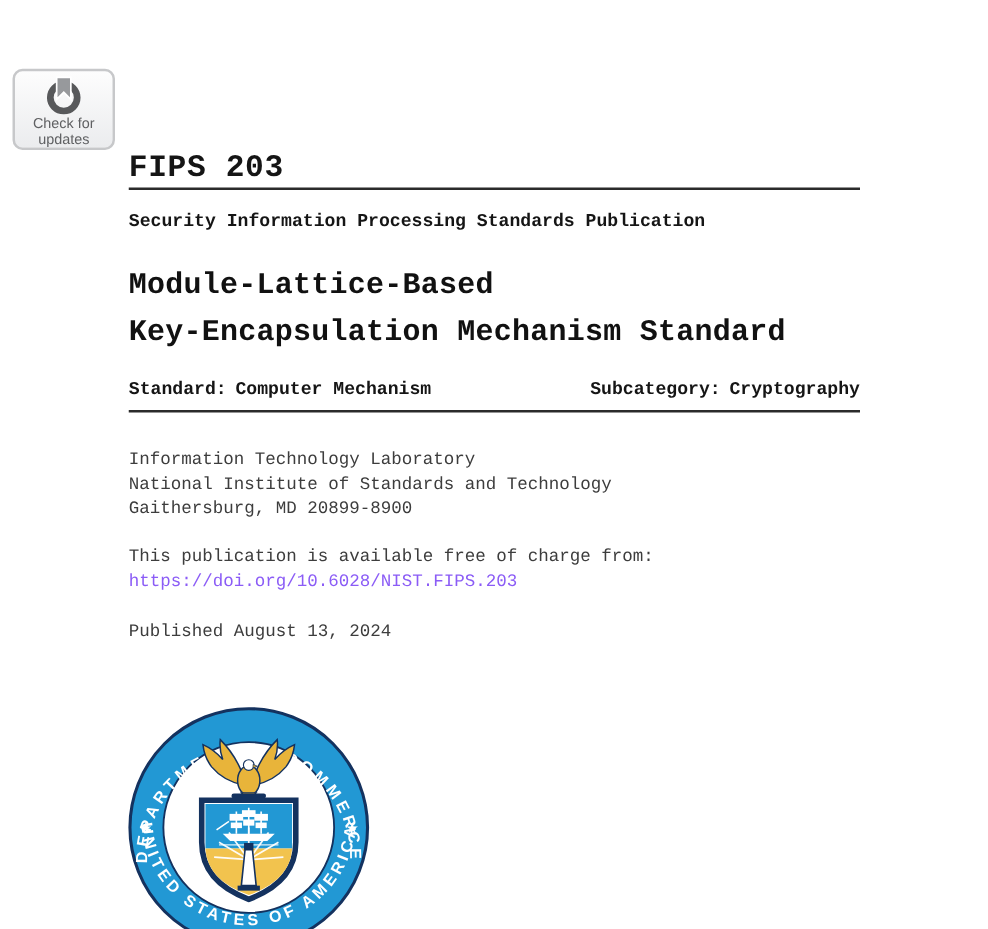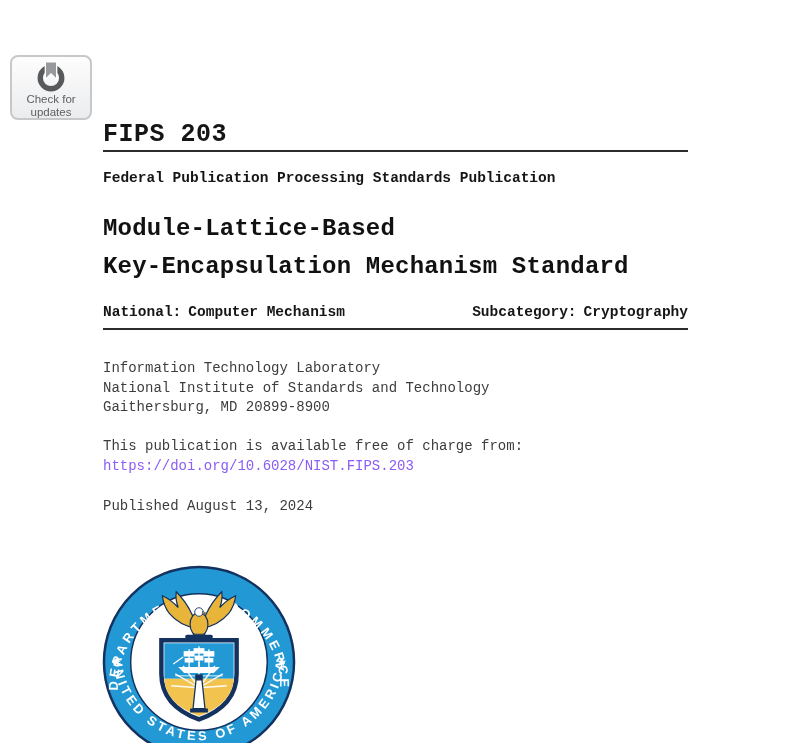--- a/index.html
+++ b/index.html
@@ -100,30 +100,30 @@
     </svg>
     <div class="crossmark-text">
       <div>Check for</div>
       <div>updates</div>
     </div>
   </div>
 
   <div class="content-col pub-id">FIPS 203</div>
   <div class="rule rule-1"></div>
 
-  <div class="content-col series">Federal Publication Processing Standards Publication</div>
+  <div class="content-col series">Security Information Processing Standards Publication</div>
 
   <div class="content-col doc-title">
     <div>Module-Lattice-Based</div>
     <div>Key-Encapsulation Mechanism Standard</div>
   </div>
 
   <div class="content-col cat-row">
     <div>
-      <span class="cat-label">National:</span><span>Computer Mechanism</span>
+      <span class="cat-label">Standard:</span><span>Computer Mechanism</span>
     </div>
     <div>
       <span class="cat-label">Subcategory:</span><span>Cryptography</span>
     </div>
   </div>
   <div class="rule rule-2"></div>
 
   <div class="content-col body-text publisher">
     <div>Information Technology Laboratory</div>
     <div>National Institute of Standards and Technology</div>

